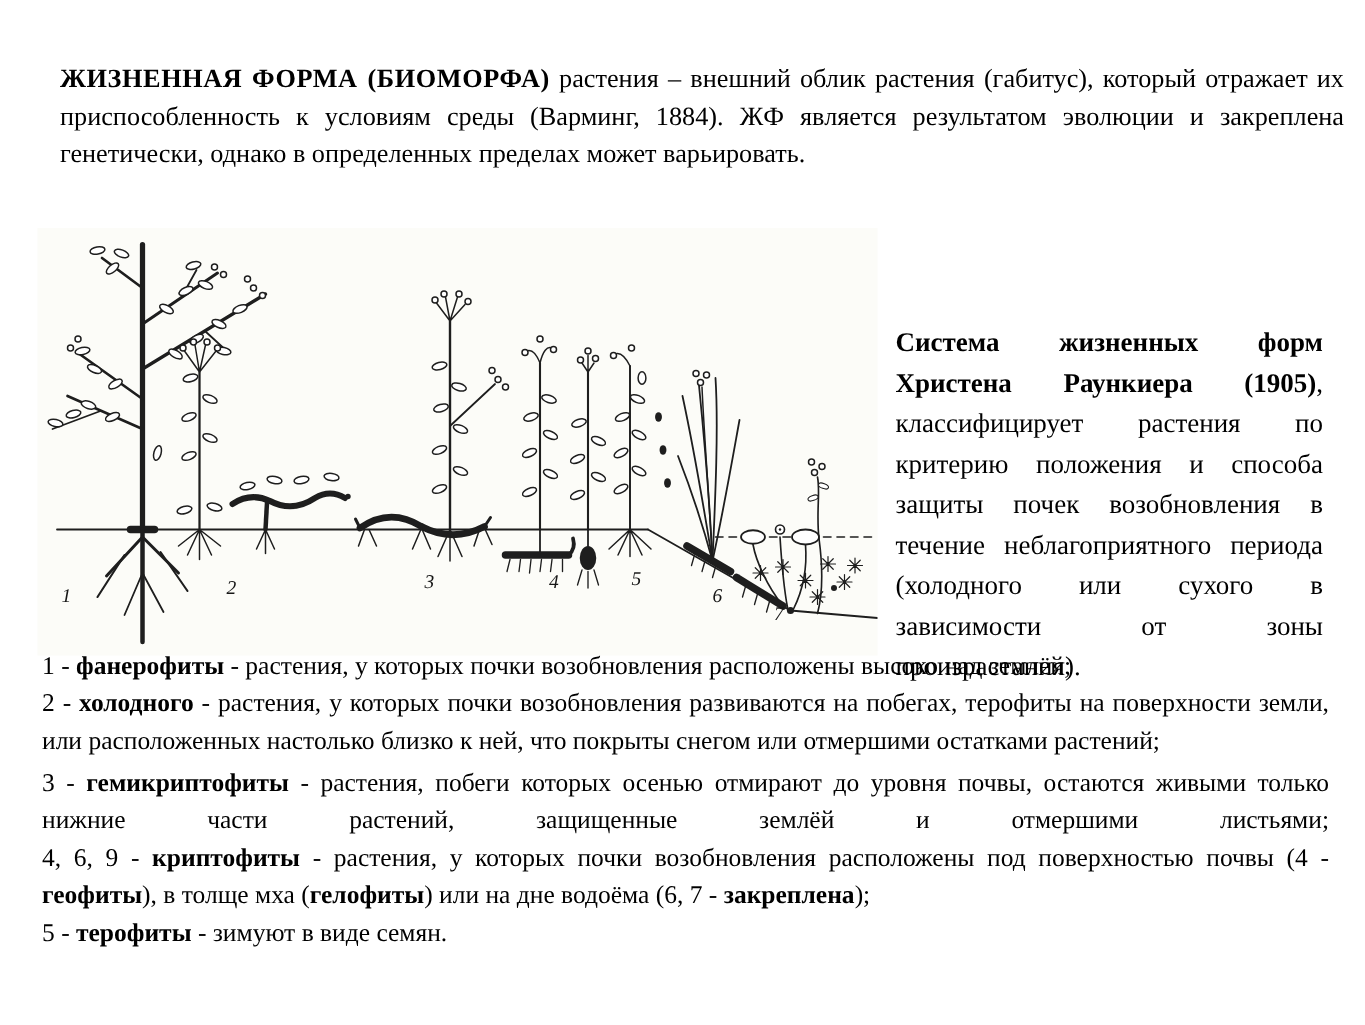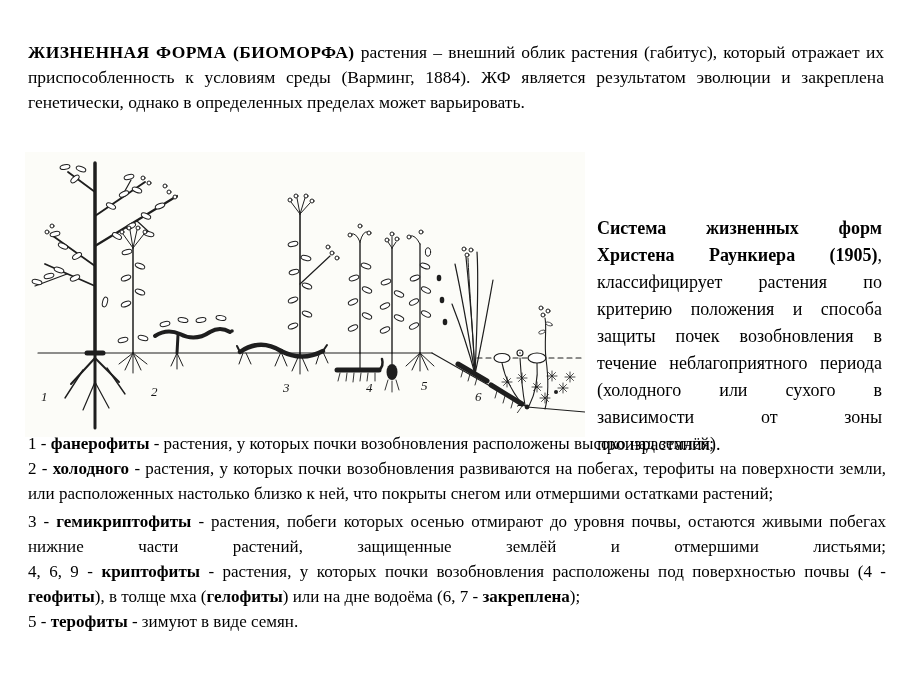--- a/index.html
+++ b/index.html
@@ -2,21 +2,21 @@
 <html><head>
 <meta charset="utf-8">
 <style>
   html,body{margin:0;padding:0;}
   body{
     width:910px;height:683px;position:relative;overflow:hidden;
     background:#ffffff;color:#000;
     font-family:"Liberation Serif","DejaVu Serif",serif;
   }
   .intro{
-    position:absolute;left:28px;top:22px;width:856px;
+    position:absolute;left:40px;top:22px;width:856px;
     font-size:17.5px;line-height:25px;text-align:justify;
   }
   .intro b{letter-spacing:.4px;}
   .figure{
     position:absolute;left:25px;top:152px;width:560px;height:285px;
     background:#fcfcf8;
   }
   .note{
     position:absolute;left:597px;top:199px;width:285px;
     font-size:18px;line-height:27px;text-align:justify;margin-top:16px;
@@ -251,16 +251,16 @@
     </g>
   </g>
 </svg>
 </div>
 
 <p class="note"><b>Система жизненных форм Христена Раункиера (1905)</b><span>, классифицирует растения по критерию положения и способа защиты почек возобновления в течение неблагоприятного периода (холодного или сухого в зависимости от зоны произрастания).</span></p>
 
 <div class="legend">
   <p><span>1 - </span><b>фанерофиты</b><span> - растения, у которых почки возобновления расположены высоко над землёй;</span></p>
   <p><span>2 - </span><b>холодного</b><span> - растения, у которых почки возобновления развиваются на побегах, терофиты на поверхности земли, или расположенных настолько близко к ней, что покрыты снегом или отмершими остатками растений;</span></p>
-  <p class="gap stretch"><span>3 - </span><b>гемикриптофиты</b><span> - растения, побеги которых осенью отмирают до уровня почвы, остаются живыми побегах нижние части растений, защищенные землёй и отмершими листьями;</span></p>
+  <p class="gap stretch"><span>3 - </span><b>гемикриптофиты</b><span> - растения, побеги которых осенью отмирают до уровня почвы, остаются живыми только нижние части растений, защищенные землёй и отмершими листьями;</span></p>
   <p><span>4, 6, 9 - </span><b>криптофиты</b><span> - растения, у которых почки возобновления расположены под поверхностью почвы (4 - </span><b>геофиты</b><span>), в толще мха (</span><b>гелофиты</b><span>) или на дне водоёма (6, 7 - </span><b>закреплена</b><span>);</span></p>
   <p><span>5 - </span><b>терофиты</b><span> - зимуют в виде семян.</span></p>
 </div>
 
 </body></html>

